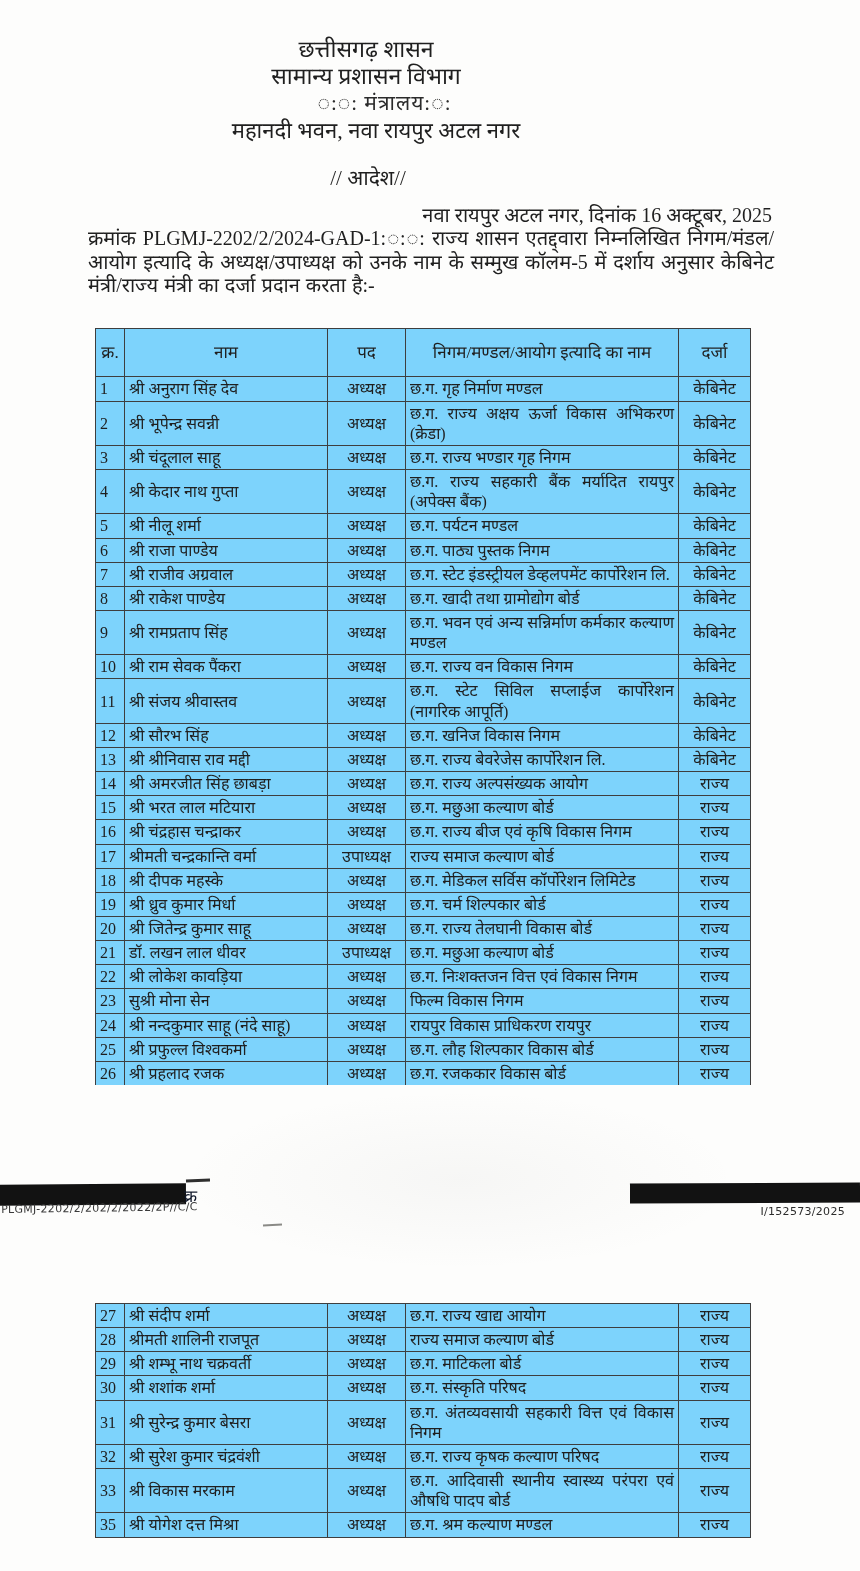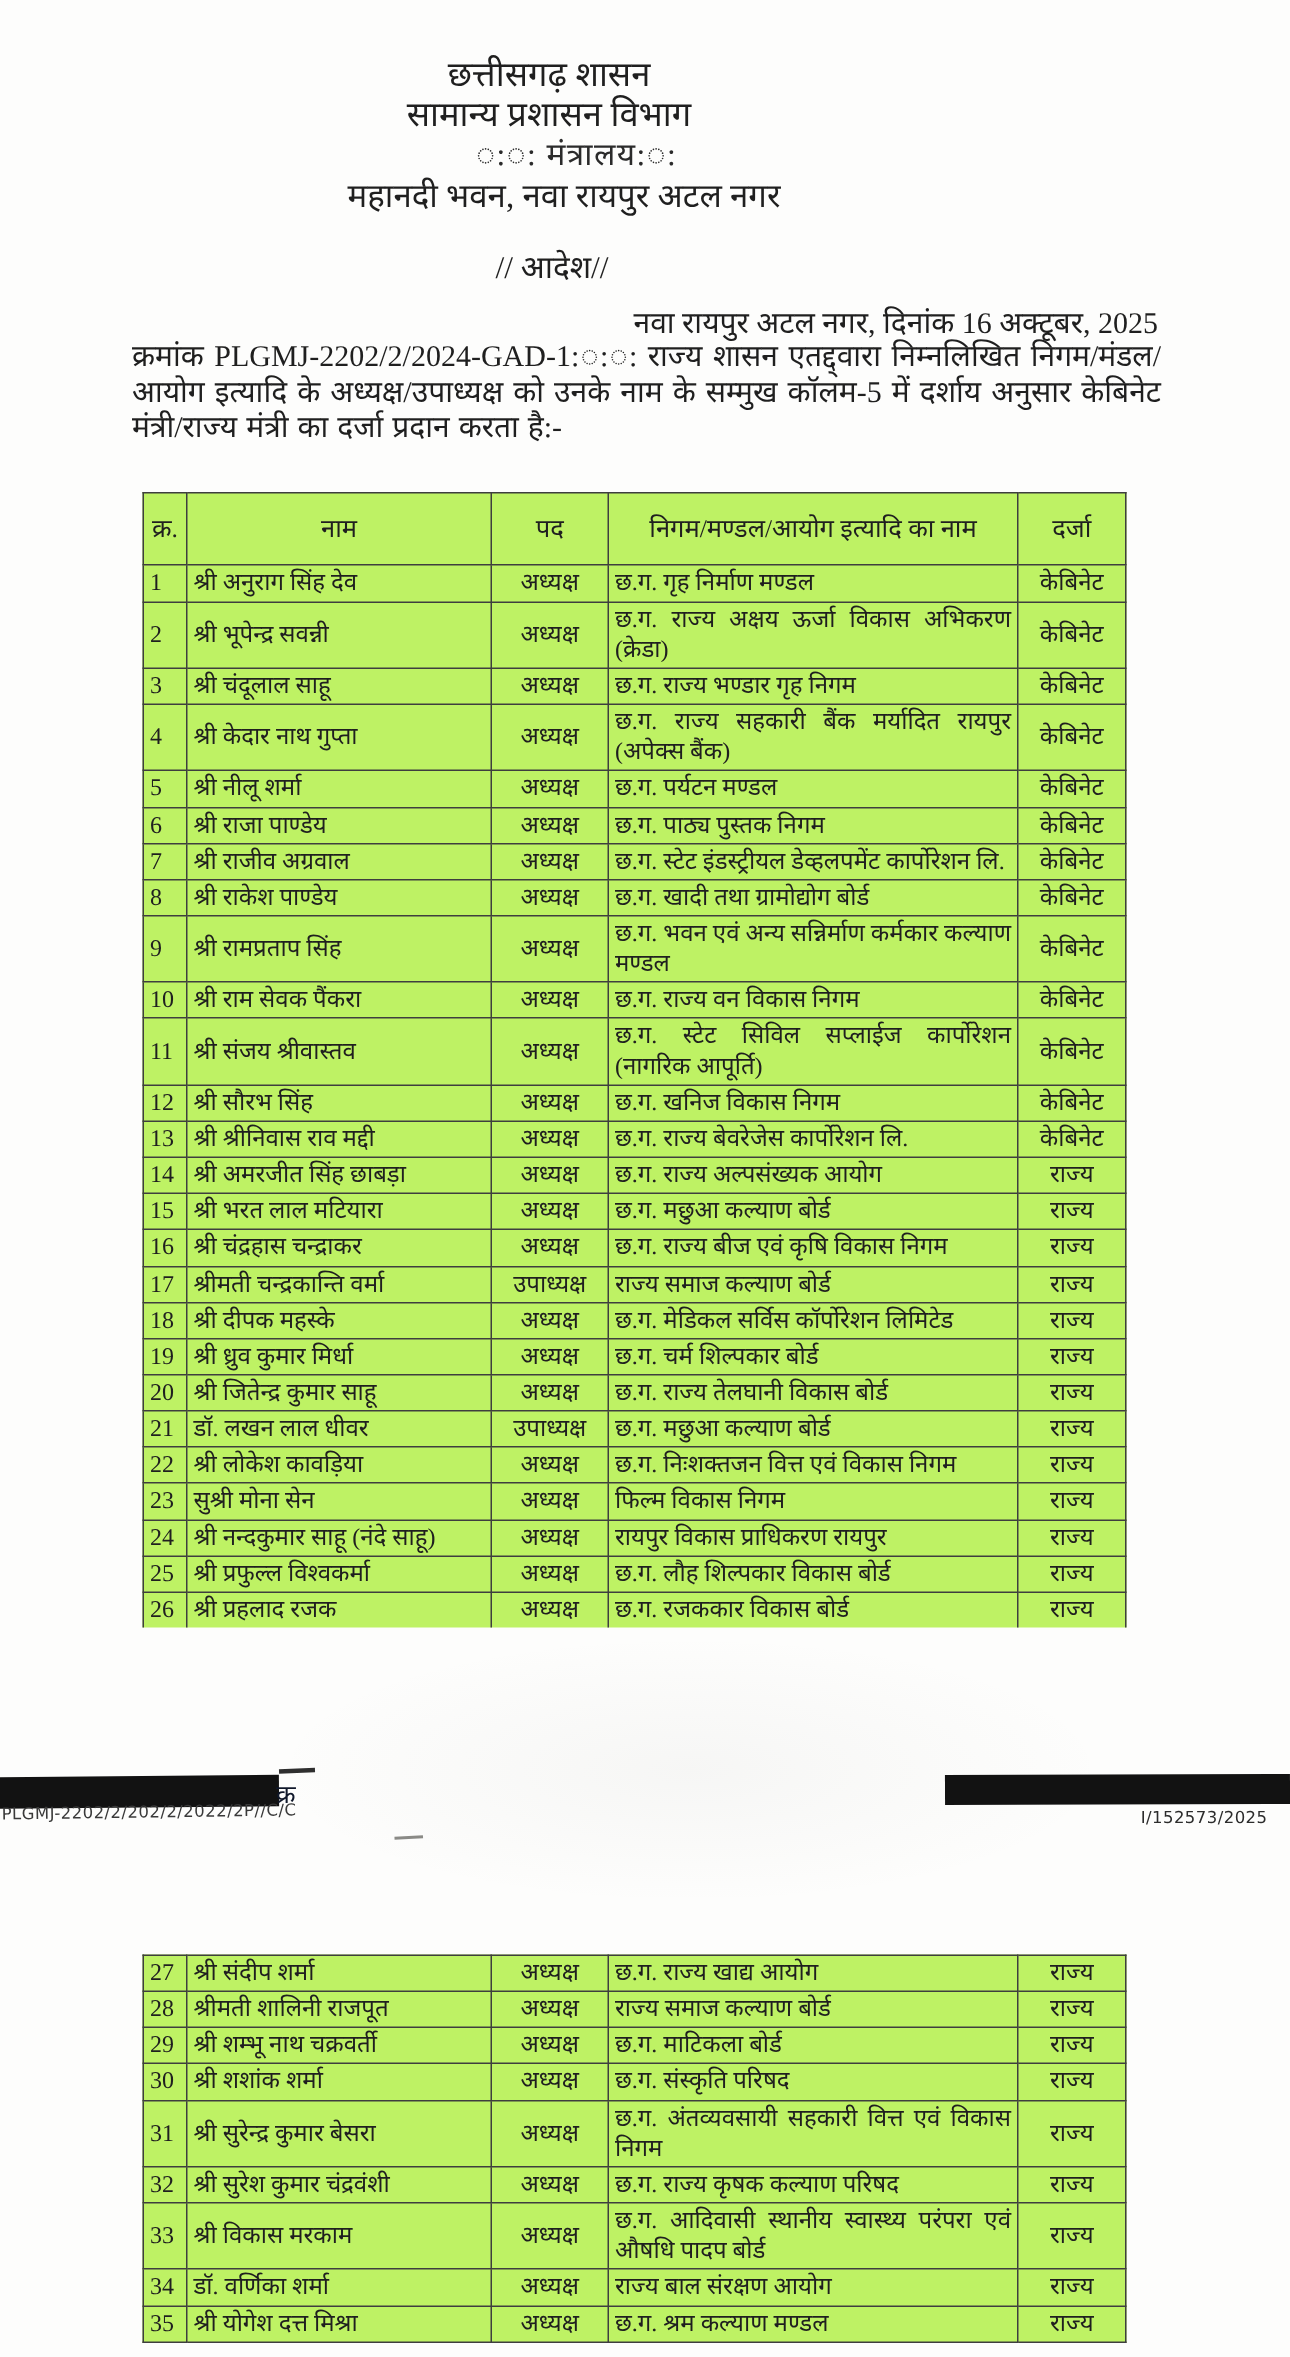--- a/index.html
+++ b/index.html
@@ -25,21 +25,21 @@
   .intro-para{
     top:227px;left:88px;width:686px;
     font-size:20px;line-height:23.5px;
     text-align:justify;text-align-last:left;
     word-spacing:1px;
   }
 
   
   table.orders{
     border-collapse:collapse;table-layout:fixed;
-    width:655px;background:#bef264;
+    width:655px;background:#7dd3fc;
   }
   table.orders td,table.orders th{
     border:1.5px solid #3e3e3e;
     font-weight:normal;
     font-size:16px;line-height:1.26;
     padding:2px 4px 1px 4px;
     overflow:hidden;
   }
   table.orders th{font-size:17px;padding:13px 2px;text-align:center;}
   td.c-sr{text-align:left;padding-left:2px;padding-right:0;font-size:15px;}
@@ -349,27 +349,20 @@
         <td class="c-status">राज्य</td>
       </tr>
       <tr>
         <td class="c-sr">33</td>
         <td class="c-name">श्री विकास मरकाम</td>
         <td class="c-post">अध्यक्ष</td>
         <td class="c-org">छ.ग. आदिवासी स्थानीय स्वास्थ्य परंपरा एवं औषधि पादप बोर्ड</td>
         <td class="c-status">राज्य</td>
       </tr>
       <tr>
-        <td class="c-sr">34</td>
-        <td class="c-name">डॉ. वर्णिका शर्मा</td>
-        <td class="c-post">अध्यक्ष</td>
-        <td class="c-org">राज्य बाल संरक्षण आयोग</td>
-        <td class="c-status">राज्य</td>
-      </tr>
-      <tr>
         <td class="c-sr">35</td>
         <td class="c-name">श्री योगेश दत्त मिश्रा</td>
         <td class="c-post">अध्यक्ष</td>
         <td class="c-org">छ.ग. श्रम कल्याण मण्डल</td>
         <td class="c-status">राज्य</td>
       </tr>
     </tbody>
 </table>
 
 </body></html>

